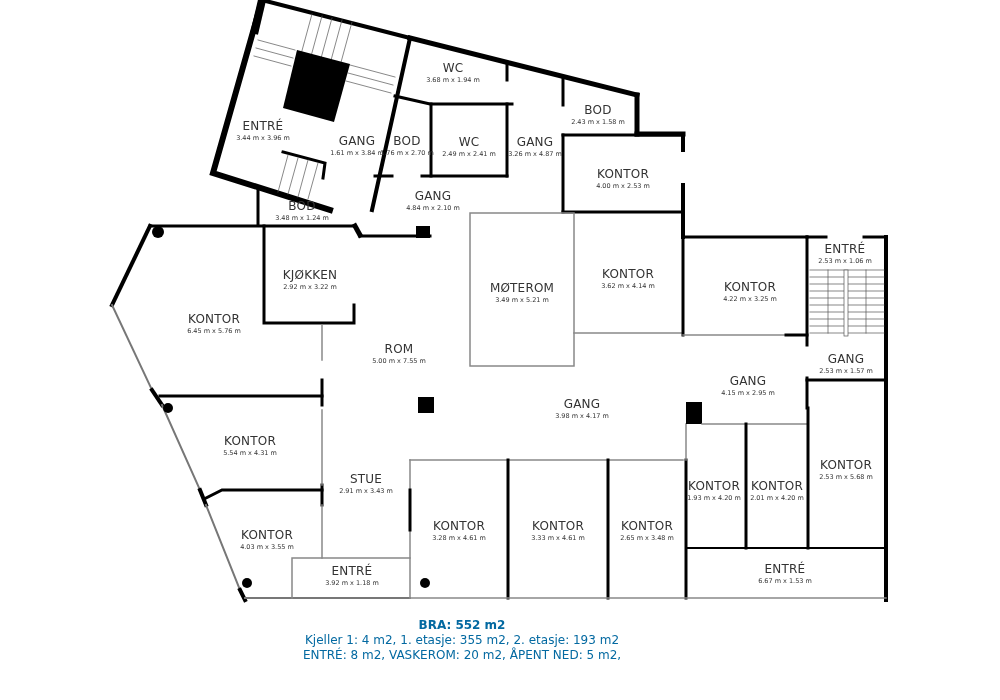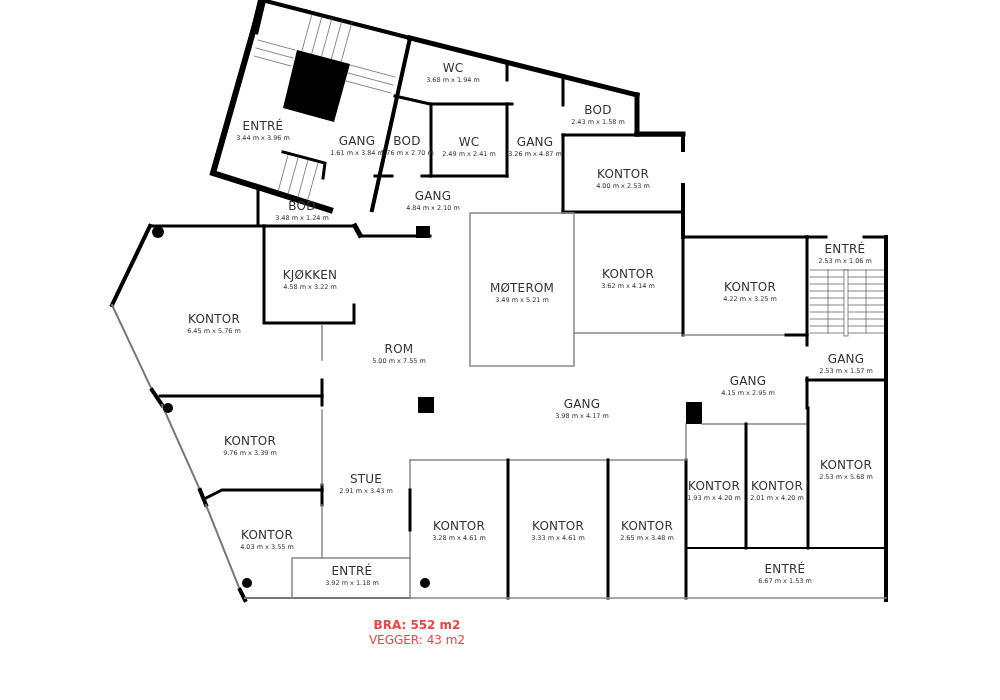--- a/index.html
+++ b/index.html
@@ -1,21 +1,21 @@
 <!DOCTYPE html>
 <html><head>
 <meta charset="utf-8">
 <style>
   html,body{margin:0;padding:0;background:#fff;}
   body{width:1000px;height:700px;position:relative;overflow:hidden;font-family:"DejaVu Sans","Liberation Sans",sans-serif;color:#222;}
   #plan{position:absolute;left:0;top:0;width:1000px;height:610px;}
   .room{position:absolute;text-align:center;transform:translate(-50%,-50%);white-space:nowrap;line-height:1.25;}
   .room .name{font-size:12px;letter-spacing:0.2px;color:#333;display:block;}
   .room .dim{font-size:6.5px;color:#333;display:block;}
-  #summary{position:absolute;left:0;top:618px;width:834px;text-align:center;font-family:"DejaVu Sans","Liberation Sans",sans-serif;color:#ef4444;}
+  #summary{position:absolute;left:0;top:618px;width:834px;text-align:center;font-family:"DejaVu Sans","Liberation Sans",sans-serif;color:#0369a1;padding-left:45px;}
   #summary .title{font-size:12px;font-weight:bold;line-height:15px;}
   #summary .line{font-size:12px;line-height:15px;}
 </style>
 </head>
 <body>
 
 <svg id="plan" viewBox="0 0 1000 610" xmlns="http://www.w3.org/2000/svg">
   <g fill="none" stroke="#000" stroke-linecap="square">
 
     <polyline points="262,0 213,173 330,210 " stroke-width="6"></polyline>
@@ -173,21 +173,21 @@
     <div class="room" style="left: 302px; top: 211px;">
       <span class="name">BOD</span>
       <span class="dim">3.48 m x 1.24 m</span>
     </div>
     <div class="room" style="left: 433px; top: 201px;">
       <span class="name">GANG</span>
       <span class="dim">4.84 m x 2.10 m</span>
     </div>
     <div class="room" style="left: 310px; top: 280px;">
       <span class="name">KJØKKEN</span>
-      <span class="dim">4.58 m x 3.22 m</span>
+      <span class="dim">2.92 m x 3.22 m</span>
     </div>
     <div class="room" style="left: 214px; top: 324px;">
       <span class="name">KONTOR</span>
       <span class="dim">6.45 m x 5.76 m</span>
     </div>
     <div class="room" style="left: 399px; top: 354px;">
       <span class="name">ROM</span>
       <span class="dim">5.00 m x 7.55 m</span>
     </div>
     <div class="room" style="left: 522px; top: 293px;">
@@ -213,21 +213,21 @@
     <div class="room" style="left: 748px; top: 386px;">
       <span class="name">GANG</span>
       <span class="dim">4.15 m x 2.95 m</span>
     </div>
     <div class="room" style="left: 582px; top: 409px;">
       <span class="name">GANG</span>
       <span class="dim">3.98 m x 4.17 m</span>
     </div>
     <div class="room" style="left: 250px; top: 446px;">
       <span class="name">KONTOR</span>
-      <span class="dim">9.76 m x 3.39 m</span>
+      <span class="dim">5.54 m x 4.31 m</span>
     </div>
     <div class="room" style="left: 267px; top: 540px;">
       <span class="name">KONTOR</span>
       <span class="dim">4.03 m x 3.55 m</span>
     </div>
     <div class="room" style="left: 366px; top: 484px;">
       <span class="name">STUE</span>
       <span class="dim">2.91 m x 3.43 m</span>
     </div>
     <div class="room" style="left: 352px; top: 576px;">
@@ -259,14 +259,15 @@
       <span class="dim">2.53 m x 5.68 m</span>
     </div>
     <div class="room" style="left: 785px; top: 574px;">
       <span class="name">ENTRÉ</span>
       <span class="dim">6.67 m x 1.53 m</span>
     </div>
   </div>
 
 <div id="summary">
   <div class="title">BRA: 552 m2</div>
-  <div class="line">VEGGER: 43 m2</div>
+  <div class="line">Kjeller 1: 4 m2, 1. etasje: 355 m2, 2. etasje: 193 m2</div>
+  <div class="line">ENTRÉ: 8 m2, VASKEROM: 20 m2, ÅPENT NED: 5 m2,</div>
 </div>
 
 </body></html>

